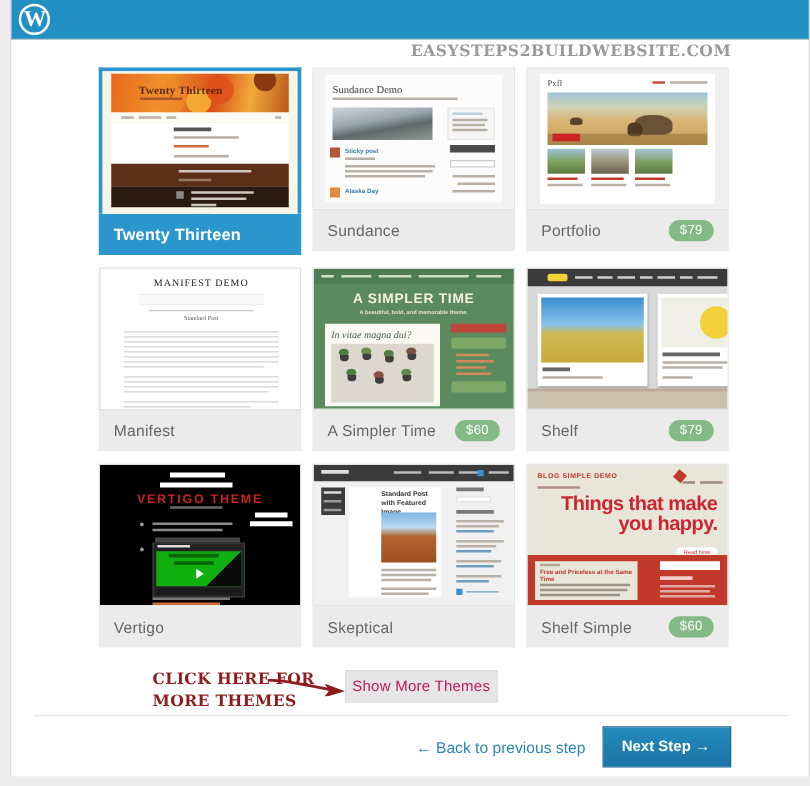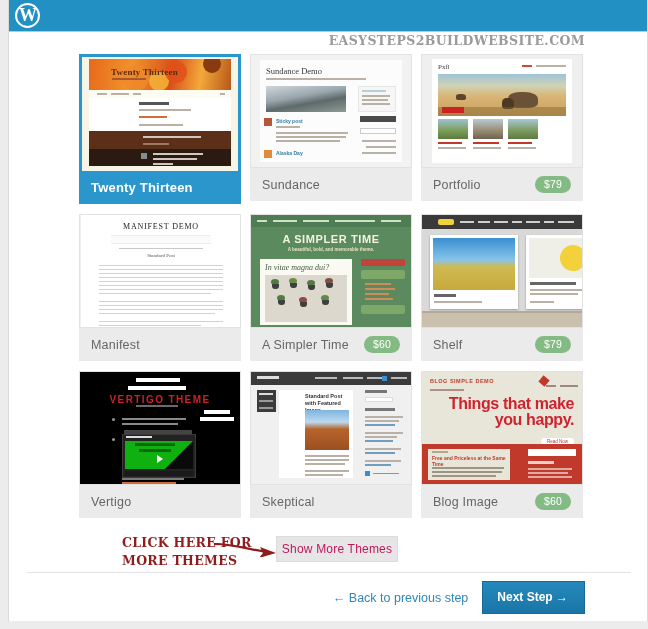--- a/index.html
+++ b/index.html
@@ -681,21 +681,21 @@
                     <div class="minitxt" style="left:0;top:12px;width:26px;background:#f0cfcb;height:2.5px;"></div>
                     <div class="minitxt" style="left:0;top:19px;width:44px;background:#e0a9a3;"></div>
                     <div class="minitxt" style="left:0;top:23px;width:40px;background:#e0a9a3;"></div>
                     <div class="minitxt" style="left:0;top:27px;width:44px;background:#e0a9a3;"></div>
                   </div>
                 </div>
               </div>
             </div>
           </div>
           <div class="cardfoot">
-            <span class="theme-name">Blog Image</span>
+            <span class="theme-name">Shelf Simple</span>
             <span class="price">$60</span>
           </div>
         </div>
       </div>
     </div>
 
     <div class="annot">CLICK HERE FOR
 MORE THEMES</div>
     <svg class="arrow" viewBox="0 0 62 14">
       <path d="M0,1 C18,1 34,6 52,9" stroke="#8f1d1d" stroke-width="2.2" fill="none"></path>

